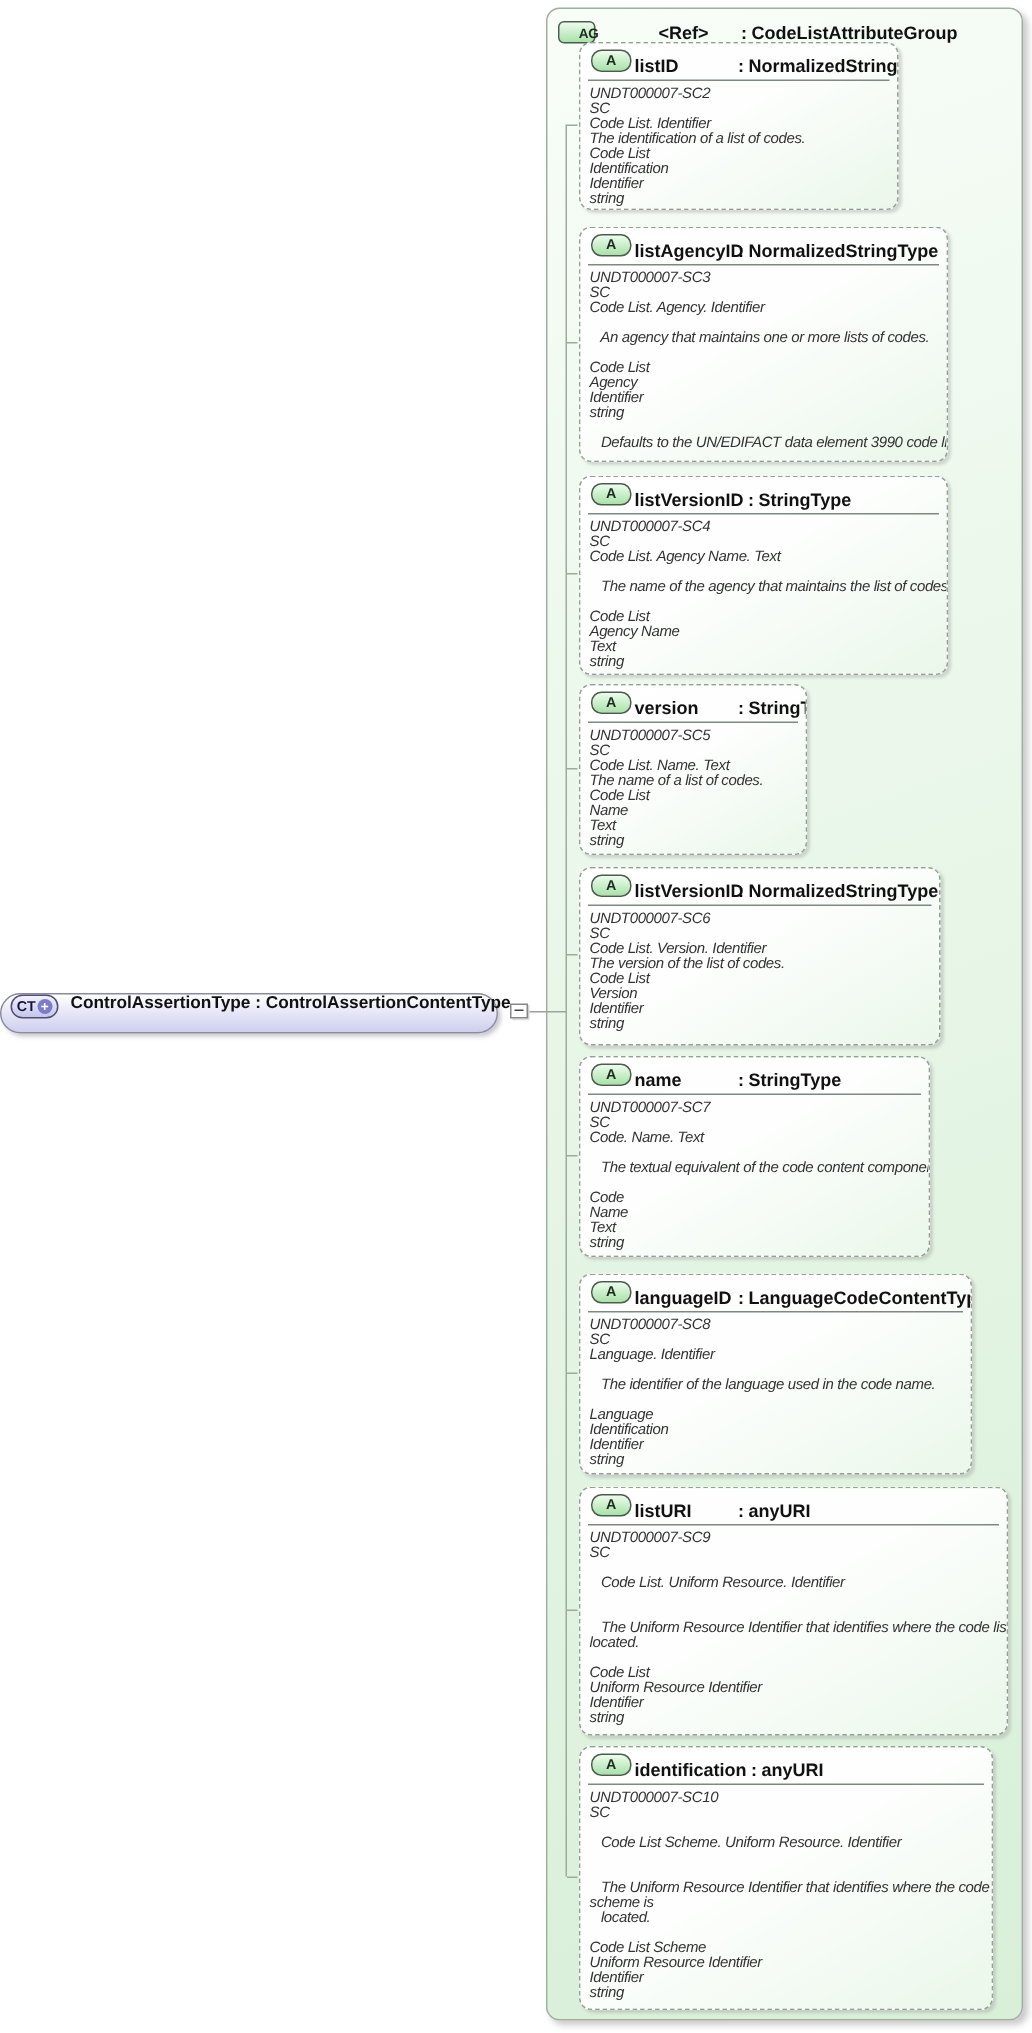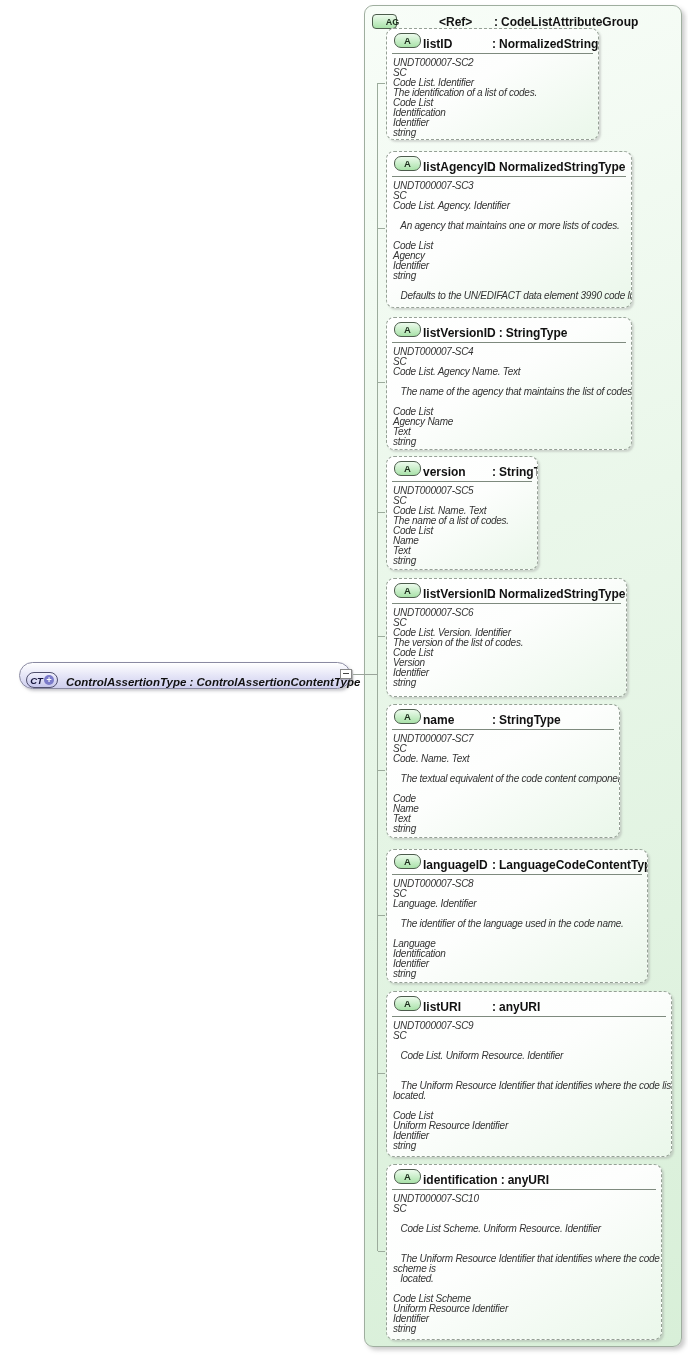--- a/index.html
+++ b/index.html
@@ -49,25 +49,25 @@
   .a9{left:21px;top:1158px;width:276px;height:176px;}
 
   
   .trunk{position:absolute;left:377px;top:83px;width:1px;height:1168px;background:#9cab9c;}
   .stub{position:absolute;left:378px;width:7px;height:1px;background:#9cab9c;}
   .s1{top:83px;}.s2{top:228px;}.s3{top:382px;}.s4{top:512px;}.s5{top:636px;}
   .s6{top:770px;}.s7{top:915px;}.s8{top:1073px;}.s9{top:1251px;}
   .conn{position:absolute;left:353px;top:674px;width:25px;height:1px;background:#9aa49a;}
 
   
-  .ct-node{position:absolute;left:19px;top:662px;width:332px;height:27px;
+  .ct-node{position:absolute;left:0;top:662px;width:332px;height:27px;
     border:1px solid #8a8aa2;border-radius:14px;
     background:linear-gradient(180deg,#ffffff 0%,#e3e3f6 55%,#cfcfee 100%);
     box-shadow:2px 2px 3px rgba(150,150,160,.5);
-    display:flex;align-items:flex-end;padding:0 8px 0 6px;box-sizing:border-box;font-style:italic;}
+    display:flex;align-items:flex-start;padding:0 8px 0 6px;box-sizing:border-box;}
   .ct-label{font-weight:bold;font-size:11.5px;color:#111;white-space:nowrap;}
 
   .expander{position:absolute;left:340px;top:669px;width:12px;height:10px;
     border:1px solid #888;background:#fff;box-shadow:1px 1px 1px rgba(0,0,0,.2);box-sizing:border-box;}
   .expander::after{content:"";position:absolute;left:2px;right:2px;top:3px;height:1px;background:#444;}
 </style>
 </head>
 <body>
 
 <div class="ct-node">

